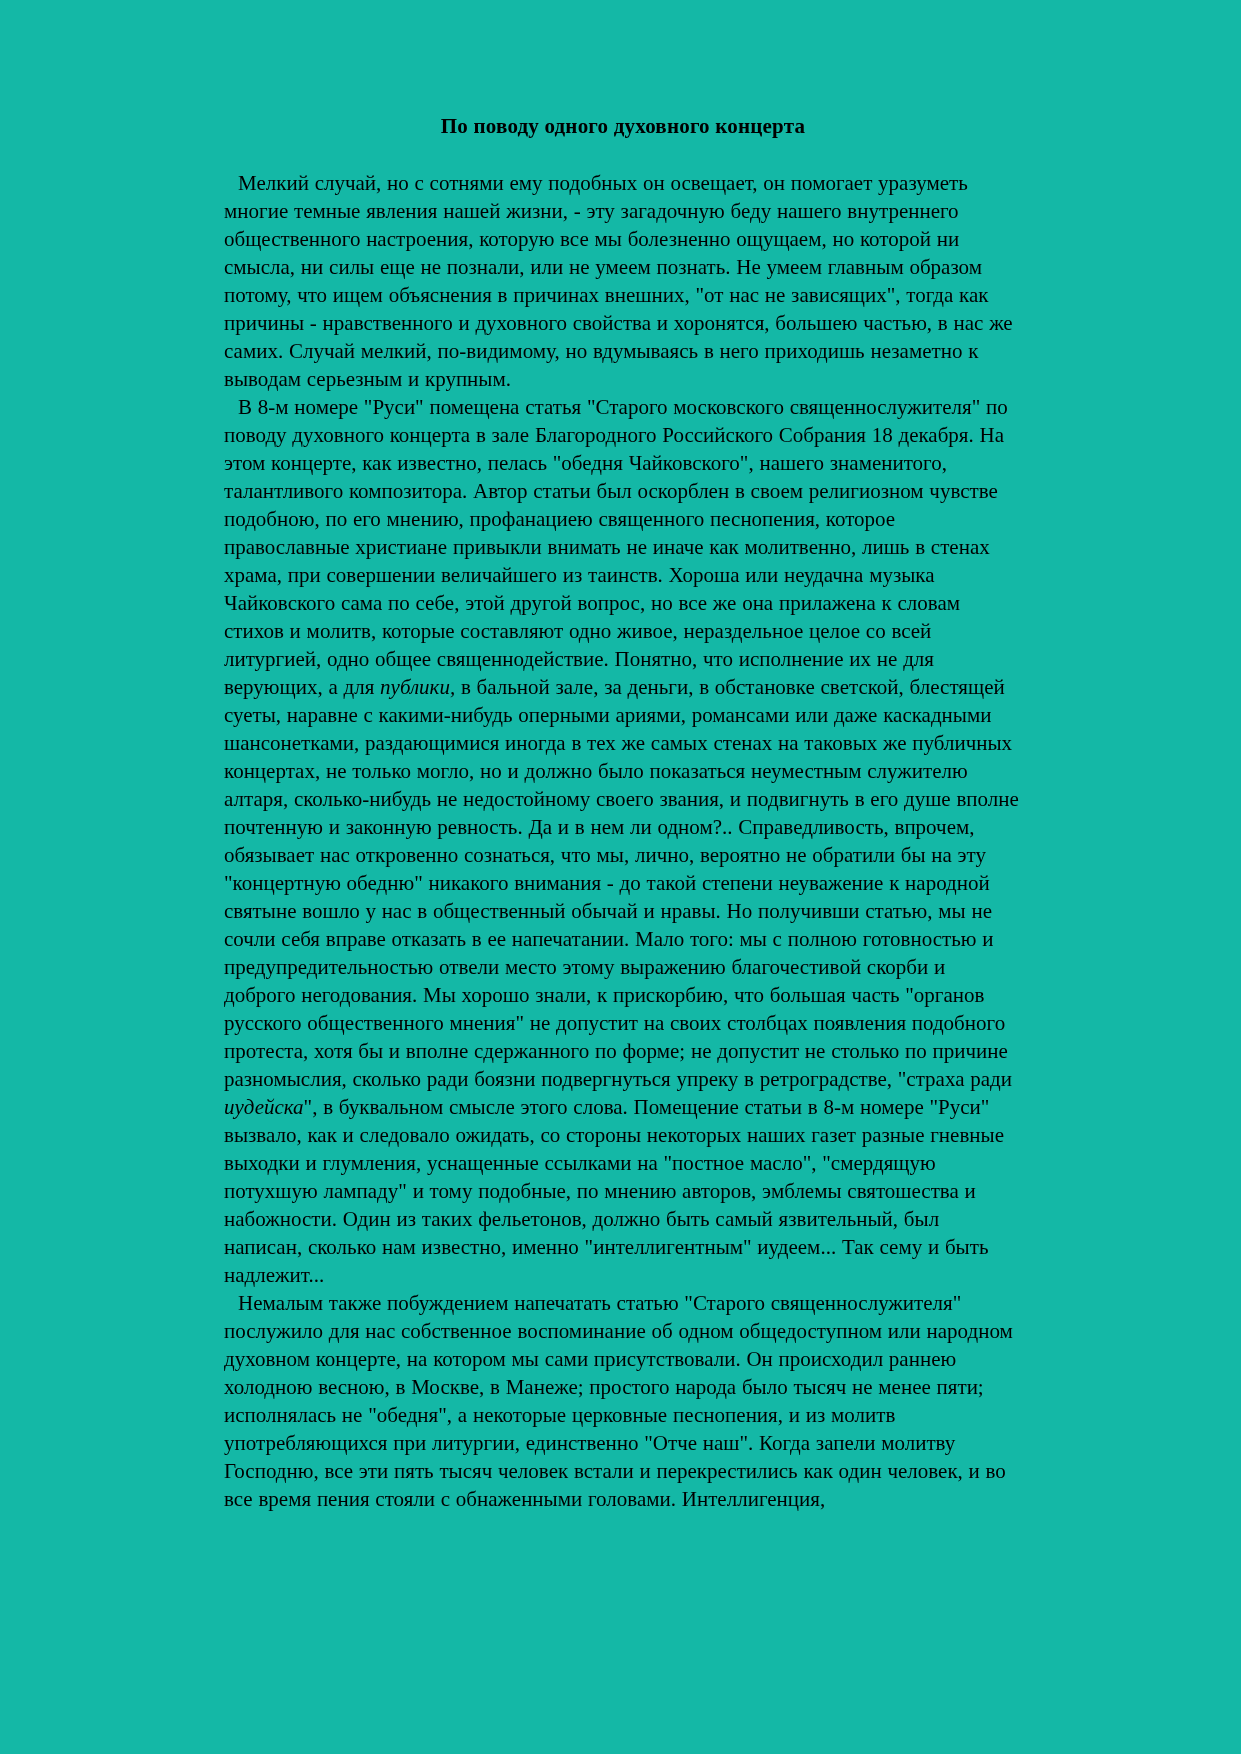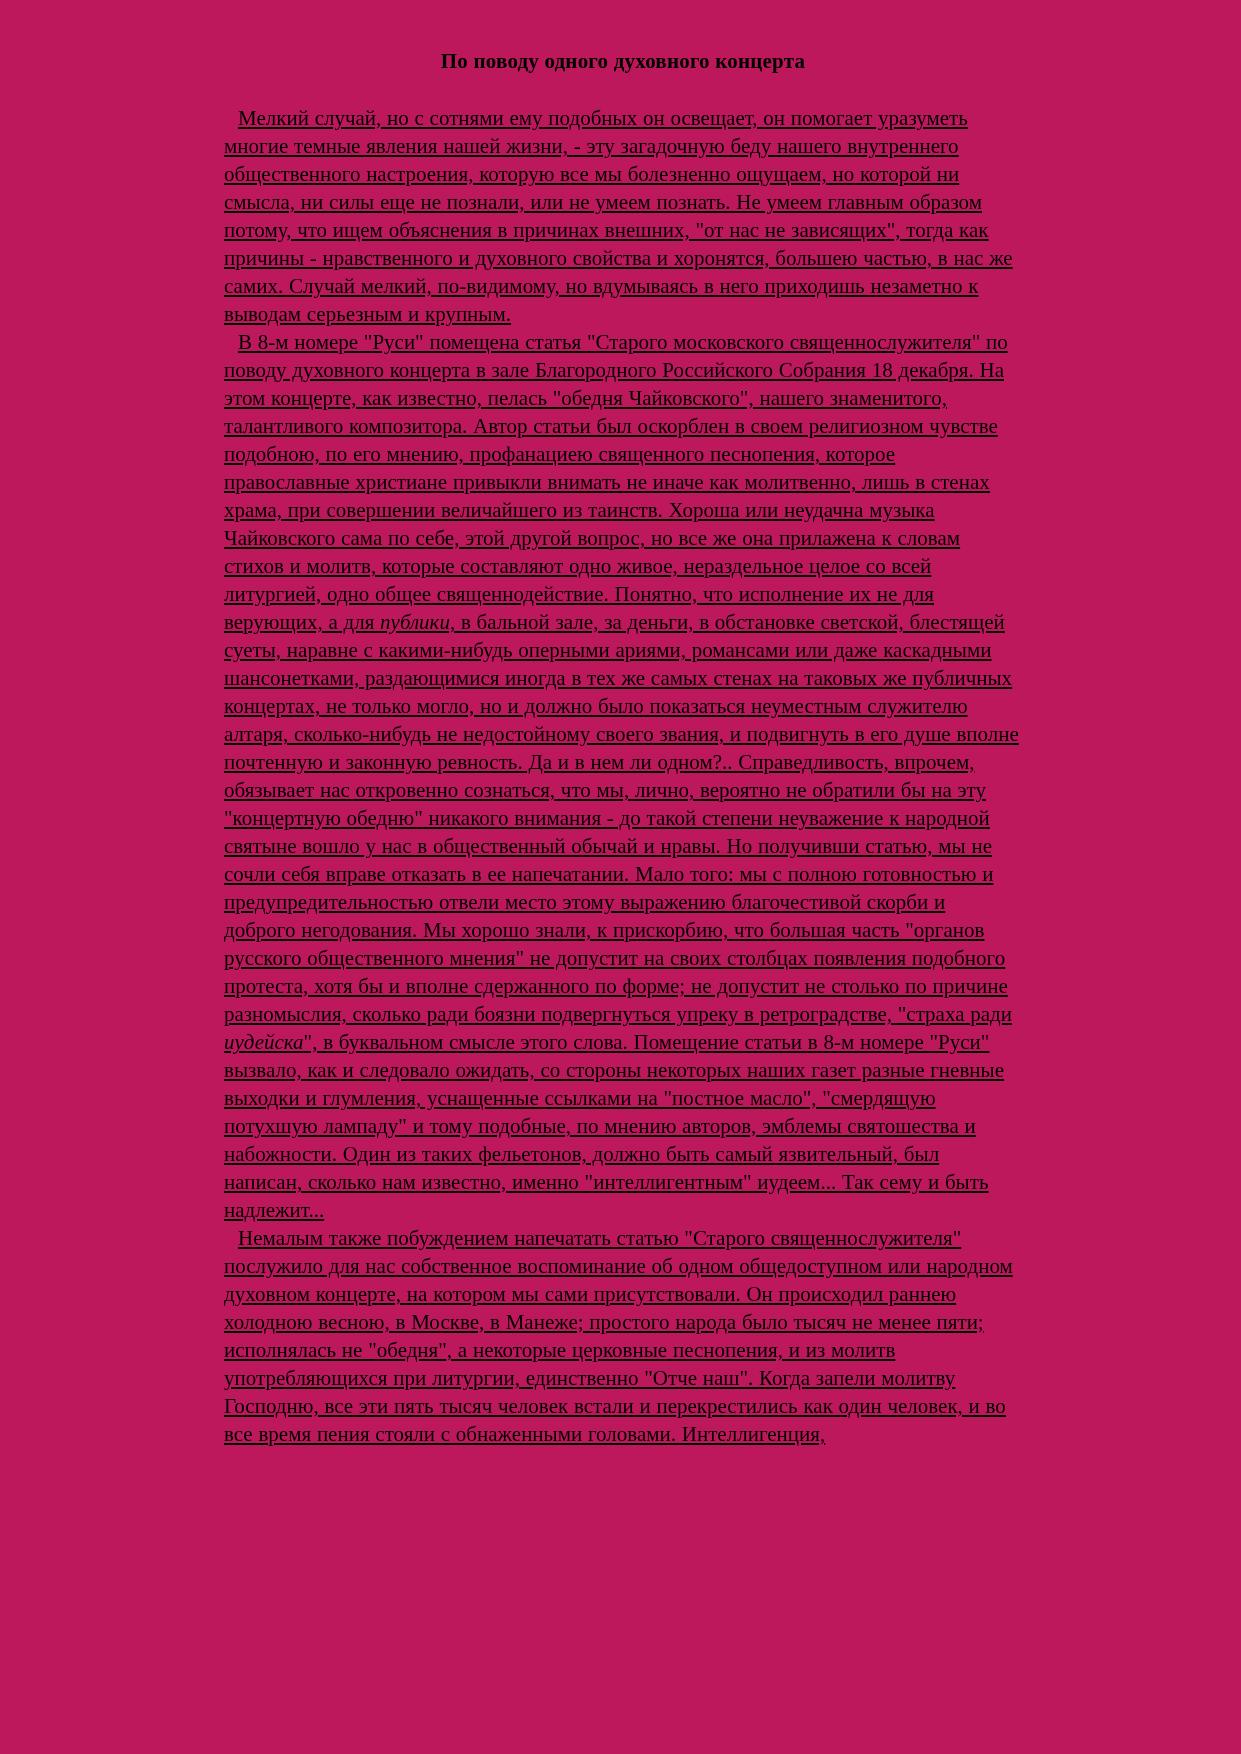--- a/index.html
+++ b/index.html
@@ -5,42 +5,41 @@
   html, body {
     margin: 0;
     padding: 0;
     background: #ffffff;
   }
   .page {
     position: relative;
     width: 1241px;
     height: 1754px;
     box-sizing: border-box;
-    background: #be185d;
-    padding: 47px 219px 0 224px;
+    background: #14b8a6;
+    padding: 112px 219px 0 224px;
     font-family: "Liberation Serif", serif;
     font-size: 21px;
     line-height: 28px;
     color: #000000;
     overflow: hidden;
     text-align: left;
   }
   .doc-title {
     font-size: 21px;
     font-weight: bold;
     text-align: center;
     margin: 0 0 29px 0;
     letter-spacing: 0.2px;
   }
   .doc-body p {
     margin: 0;
     padding: 0;
     text-indent: 14px;
     word-spacing: 0.5px;
-    text-decoration: underline;
   }
   .italic {
     font-style: italic;
   }
 </style>
 </head>
 <body>
 
 <div class="page">
   <h1 class="doc-title">По поводу одного духовного концерта</h1>

